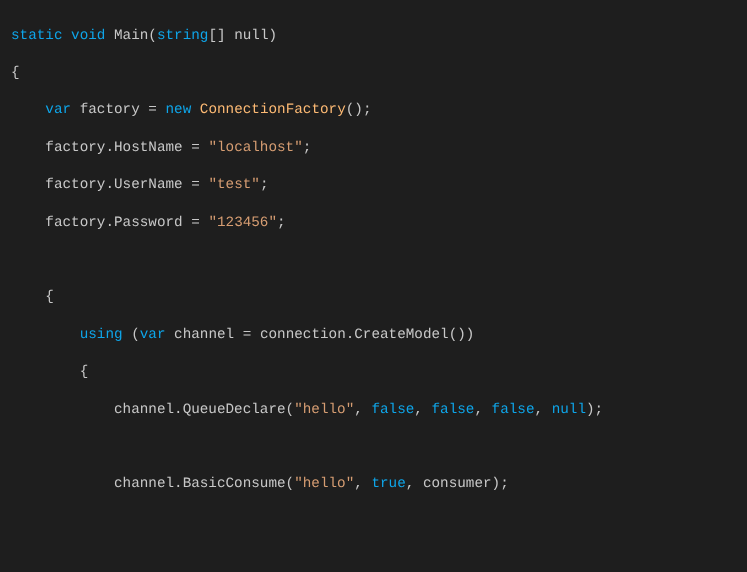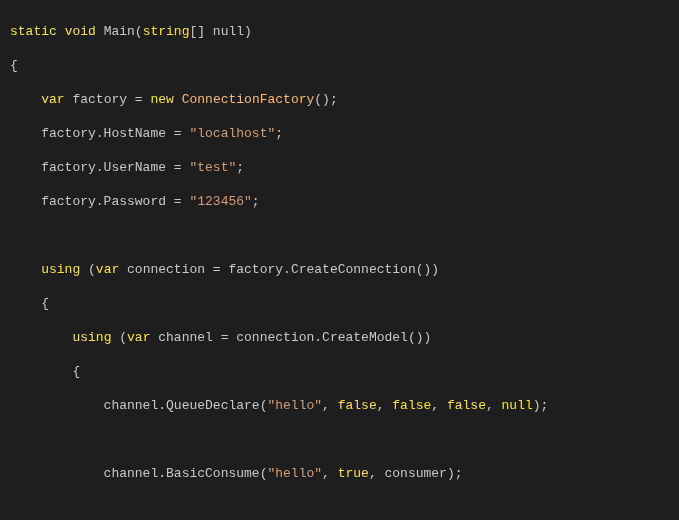--- a/index.html
+++ b/index.html
@@ -14,21 +14,21 @@
     height: 520px;
     overflow: hidden;
   }
   .editor {
     padding: 6px 0 6px 10px;
     white-space: pre;
   }
   .line {
     height: 17px;
   }
-  .kw { color: #fde047; text-align: right; }
+  .kw { color: #0ea5e9; text-align: right; }
   .type { color: #fdba74; }
   .str { color: #d69d72; }
   .highlight-line {
     background: #2a2a2a;
   }
   .sel {
     background: #113a59;
     border: 1px solid #3a7bb0;
     padding: 0;
   }
@@ -37,21 +37,20 @@
 <body>
 
 <div class="editor">
 <div class="line"><span class="kw">static</span> <span class="kw">void</span><span> Main(</span><span class="kw">string</span><span>[] null)</span></div>
 <div class="line"><span>{</span></div>
 <div class="line">    <span class="kw">var</span><span> factory = </span><span class="kw">new</span><span> </span><span class="type">ConnectionFactory</span><span>();</span></div>
 <div class="line"><span>    factory.HostName = </span><span class="str">"localhost"</span><span>;</span></div>
 <div class="line"><span>    factory.UserName = </span><span class="str">"test"</span><span>;</span></div>
 <div class="line"><span>    factory.Password = </span><span class="str">"123456"</span><span>;</span></div>
 <div class="line"></div>
-<div class="line">    <span class="kw">using</span><span> (</span><span class="kw">var</span><span> connection = factory.CreateConnection())</span></div>
 <div class="line"><span>    {</span></div>
 <div class="line">        <span class="kw">using</span><span> (</span><span class="kw">var</span><span> channel = connection.CreateModel())</span></div>
 <div class="line"><span>        {</span></div>
 <div class="line"><span>            channel.QueueDeclare(</span><span class="str">"hello"</span><span>, </span><span class="kw">false</span><span>, </span><span class="kw">false</span><span>, </span><span class="kw">false</span><span>, </span><span class="kw">null</span><span>);</span></div>
 <div class="line"></div>
 <div class="line"><span>            channel.BasicConsume(</span><span class="str">"hello"</span><span>, </span><span class="kw">true</span><span>, consumer);</span></div>
 
 
 
 

